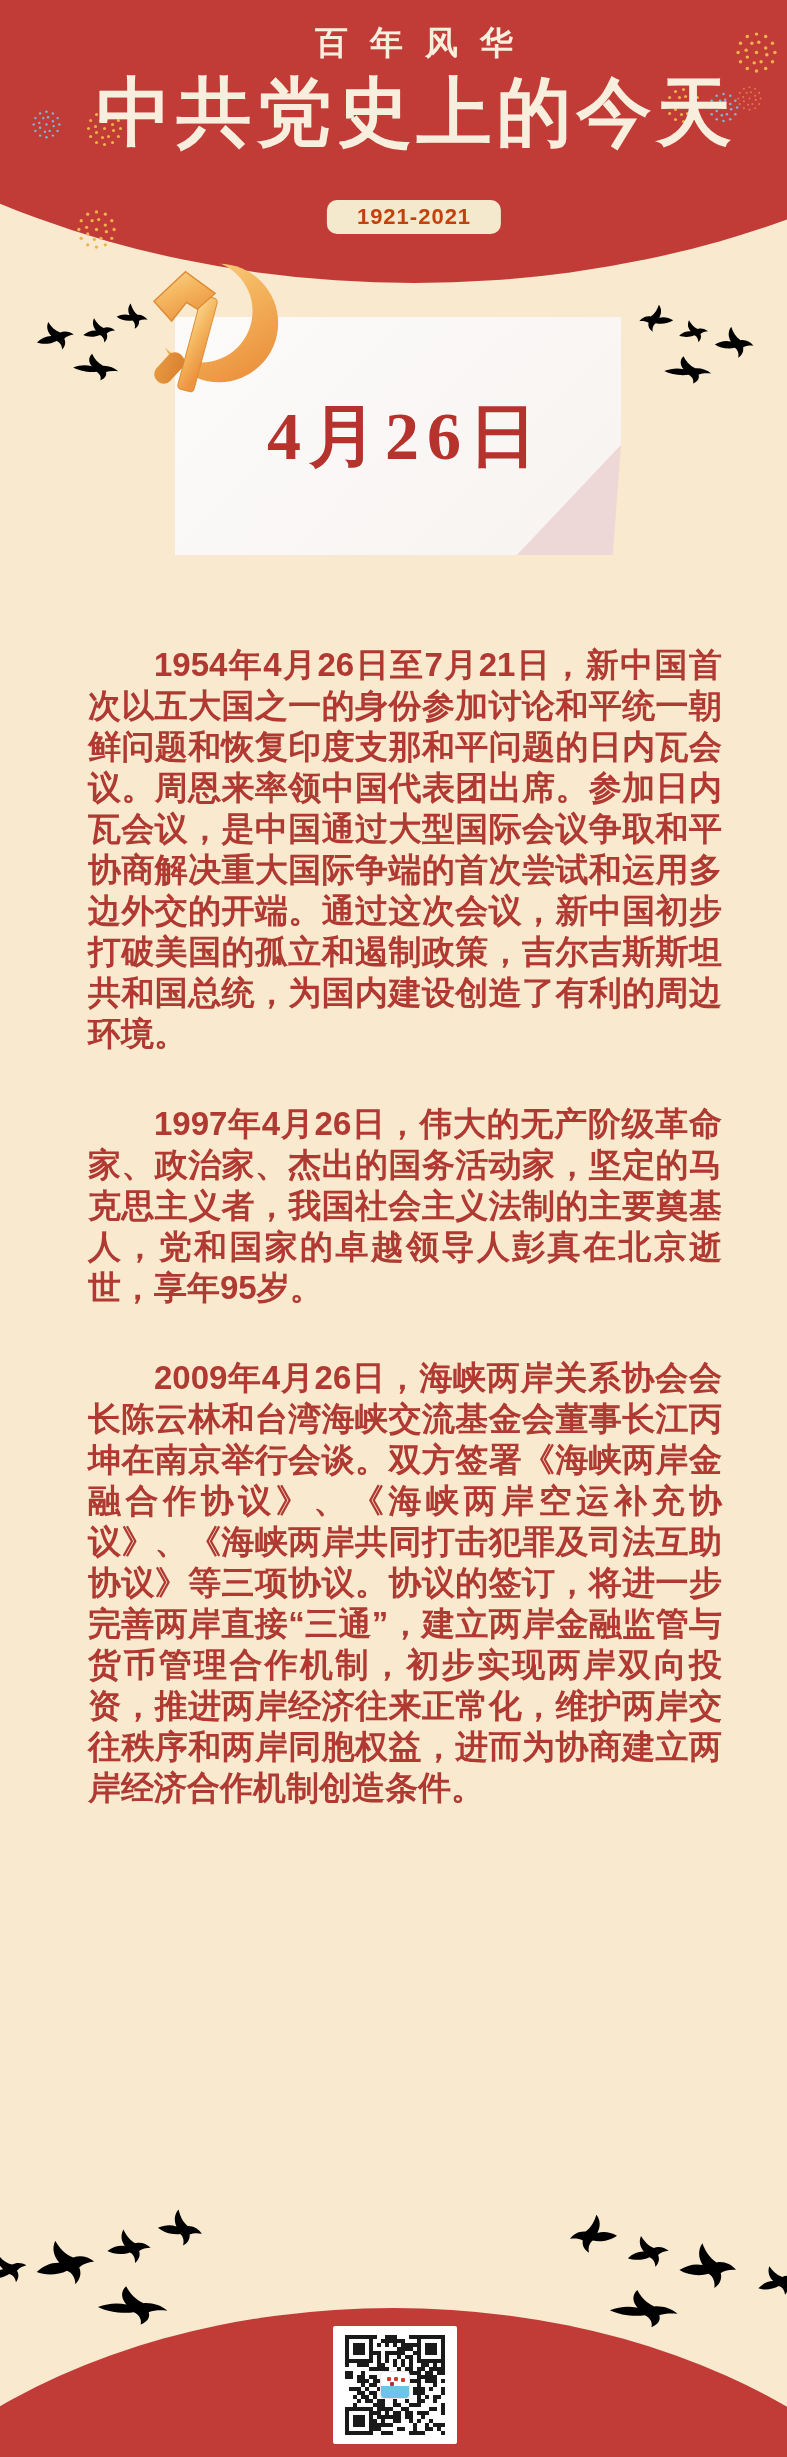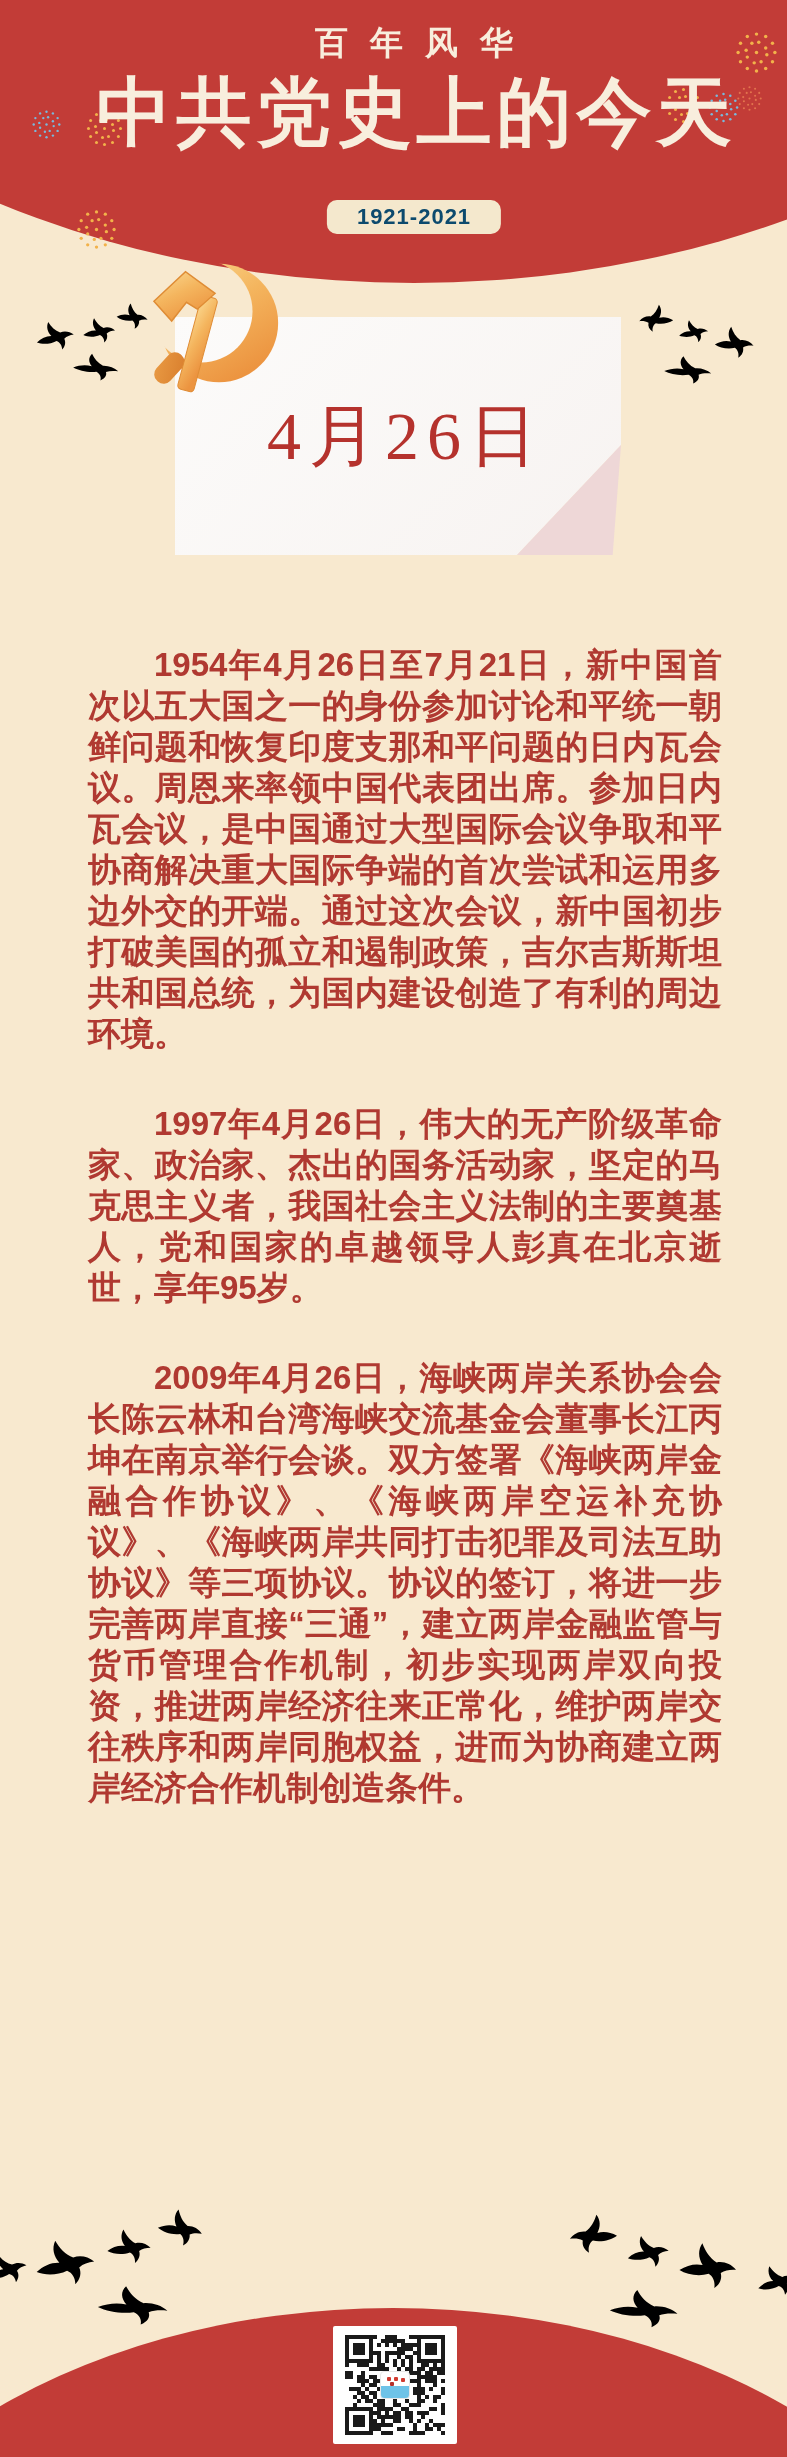--- a/index.html
+++ b/index.html
@@ -20,21 +20,21 @@
     text-align:center;color:#f8eedd;font-size:33px;font-weight:700;
     letter-spacing:22px;text-indent:22px;line-height:38px;
   }
   .title{
     position:absolute;top:68px;left:0;width:100%;margin:0;z-index:3;
     text-align:center;color:#f8eedd;font-size:75px;font-weight:900;
     letter-spacing:5px;text-indent:5px;line-height:88px;
   }
   .badge{
     position:absolute;top:200px;left:50%;transform:translateX(-50%);z-index:3;
-    background:#f4e8cd;color:#0c4a6e;border-radius:10px;
+    background:#f4e8cd;color:#c2410c;border-radius:10px;
     font-size:22px;font-weight:700;letter-spacing:1px;
     padding:4px 30px;line-height:26px;
   }
   
   .fw{
     position:absolute;width:3px;height:3px;border-radius:50%;
     background:currentColor;z-index:2;
     box-shadow:
       16px 0,13.9px 8px,8px 13.9px,0 16px,-8px 13.9px,-13.9px 8px,
       -16px 0,-13.9px -8px,-8px -13.9px,0 -16px,8px -13.9px,13.9px -8px,
@@ -54,21 +54,21 @@
   }
   .paper-fold{
     position:absolute;left:342px;top:128px;width:104px;height:110px;z-index:3;
     background:#eed7d7;
     clip-path:polygon(100% 0,0 100%,92% 100%);
   }
   .date{
     position:absolute;left:175px;top:317px;width:446px;height:238px;z-index:4;
     display:flex;align-items:center;justify-content:center;
     padding-left:16px;box-sizing:border-box;
-    color:#b5322d;font-size:68px;font-weight:400;letter-spacing:8px;
+    color:#b5322d;font-size:68px;font-weight:700;letter-spacing:8px;
     font-family:"Liberation Serif","DejaVu Serif",serif;
   }
   .emblem{position:absolute;left:150px;top:244px;width:138px;height:158px;z-index:5;}
   
   .article{position:absolute;left:88px;top:644px;width:634px;z-index:2;}
   .article p{
     margin:0 0 49px 0;
     font-size:33px;line-height:41px;font-weight:600;
     color:#b03931;text-align:justify;text-indent:2em;
   }

